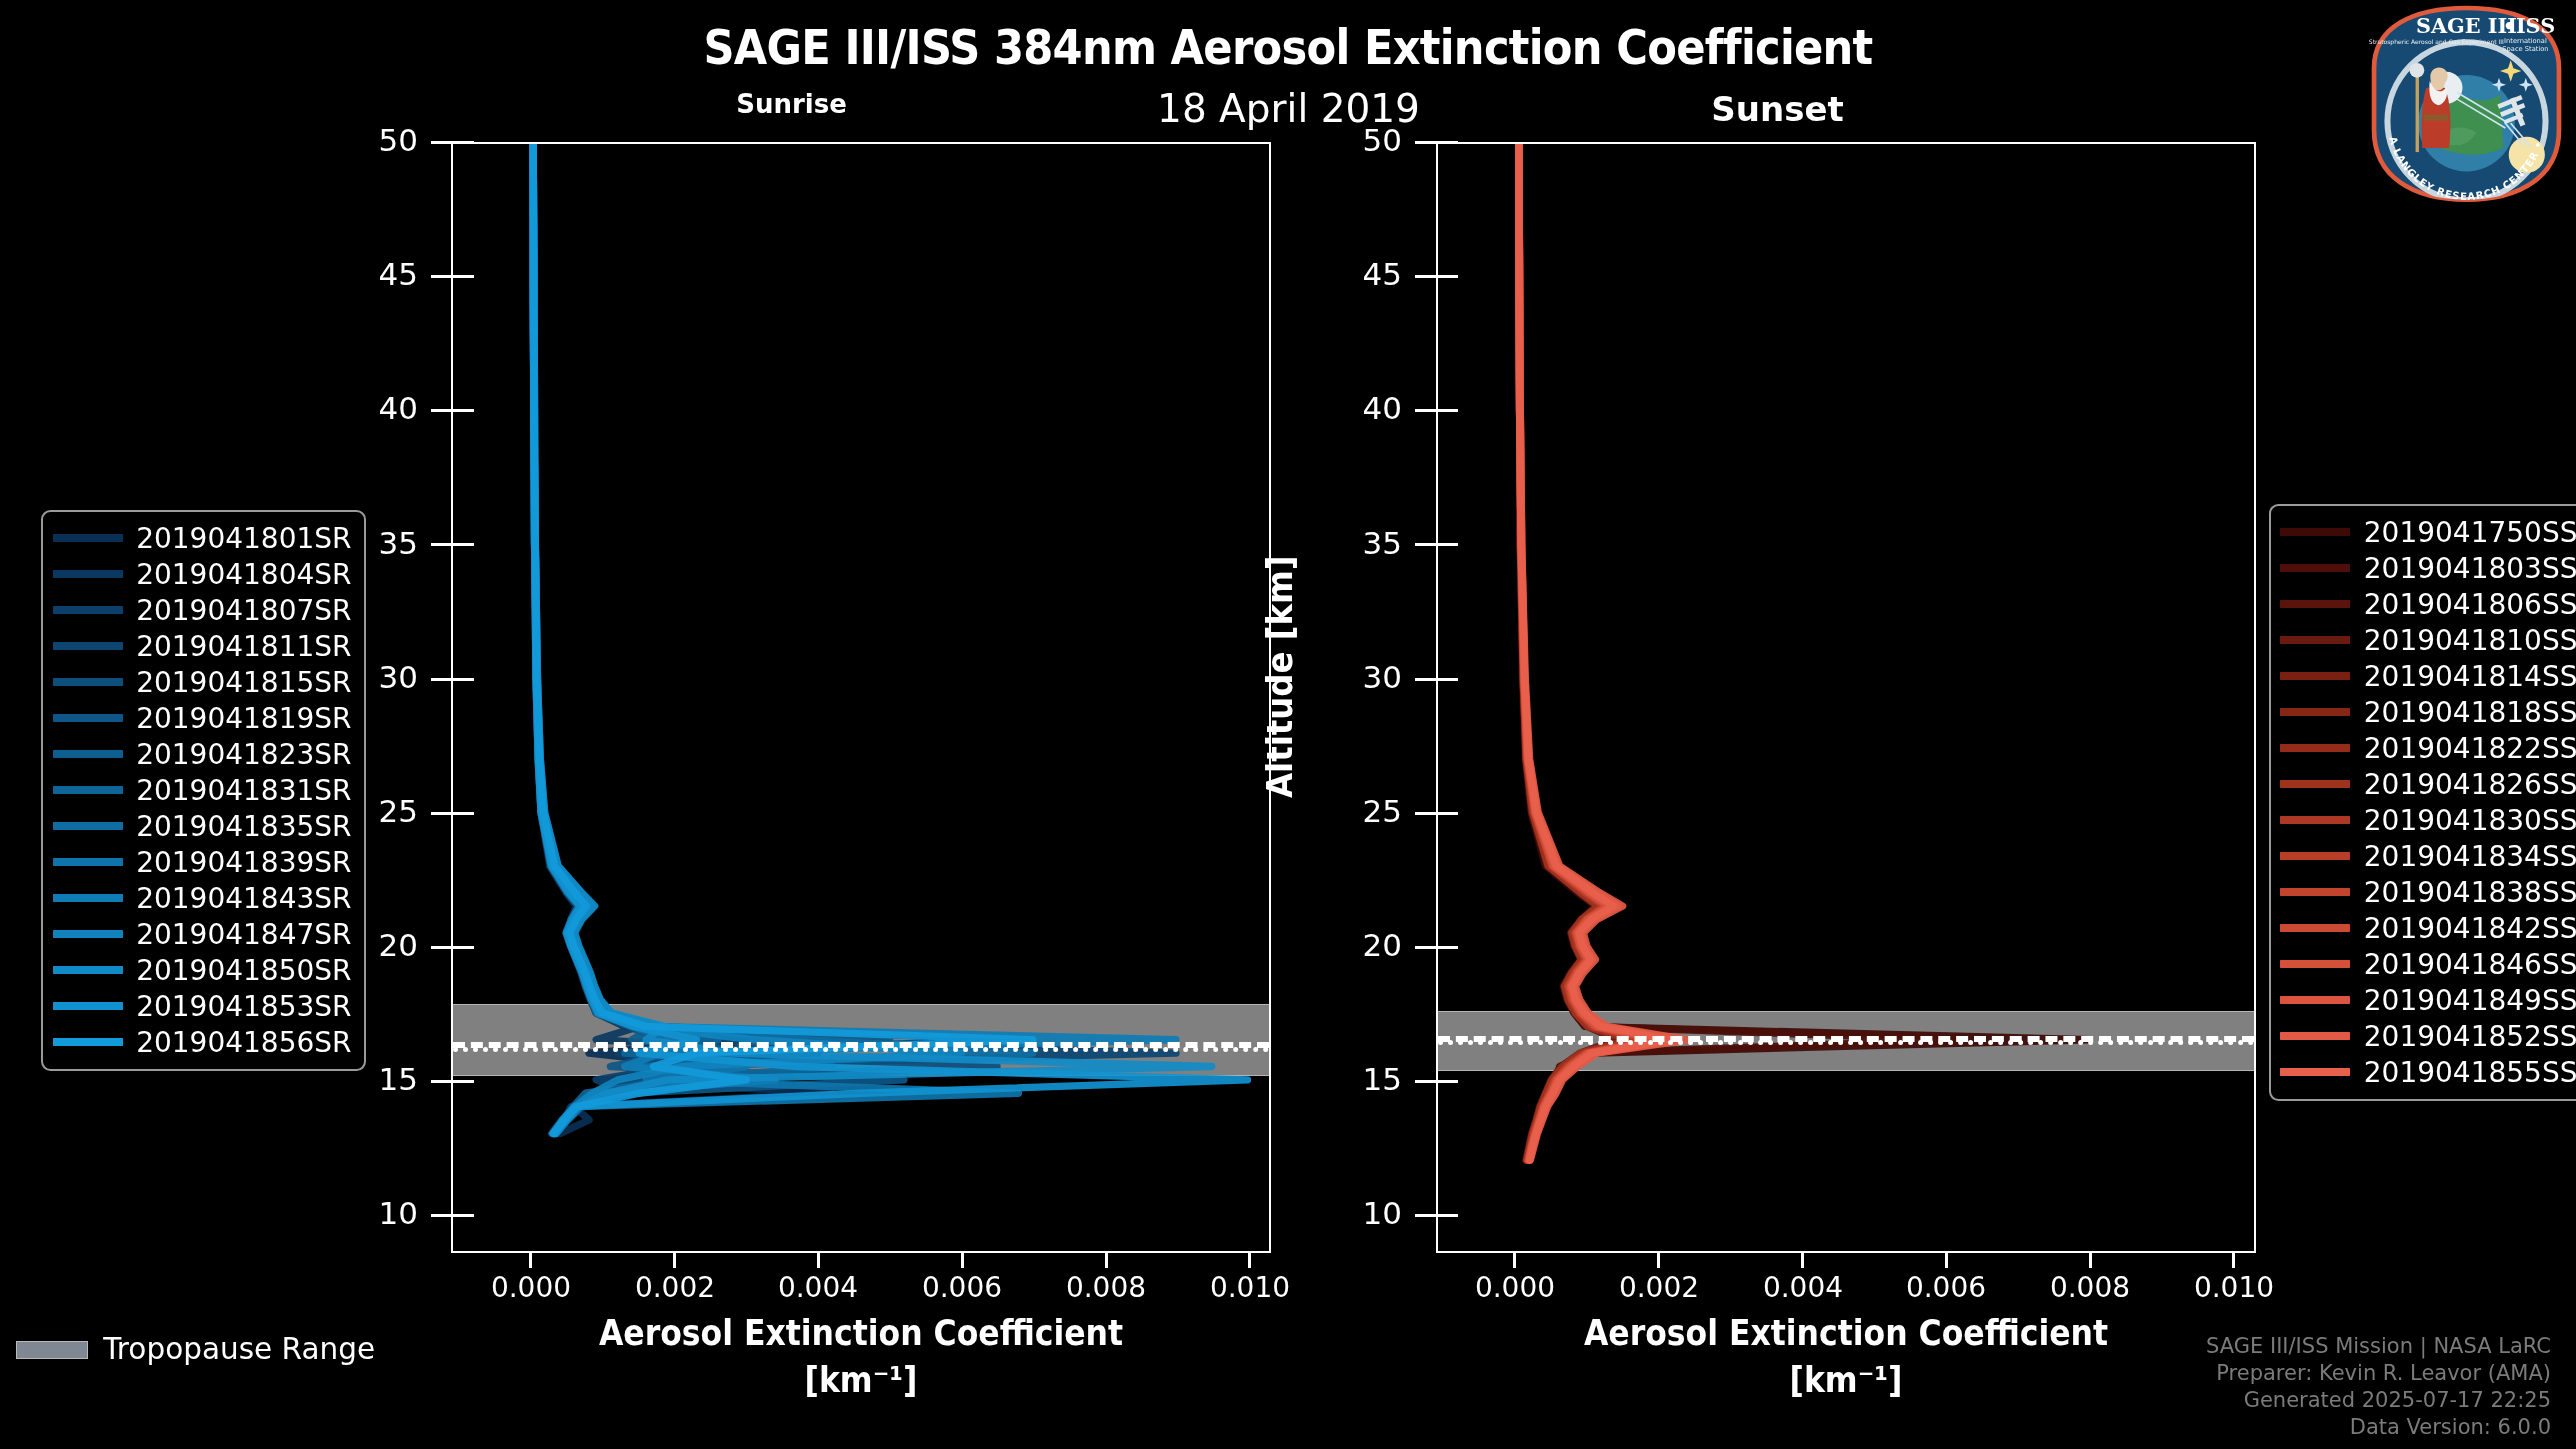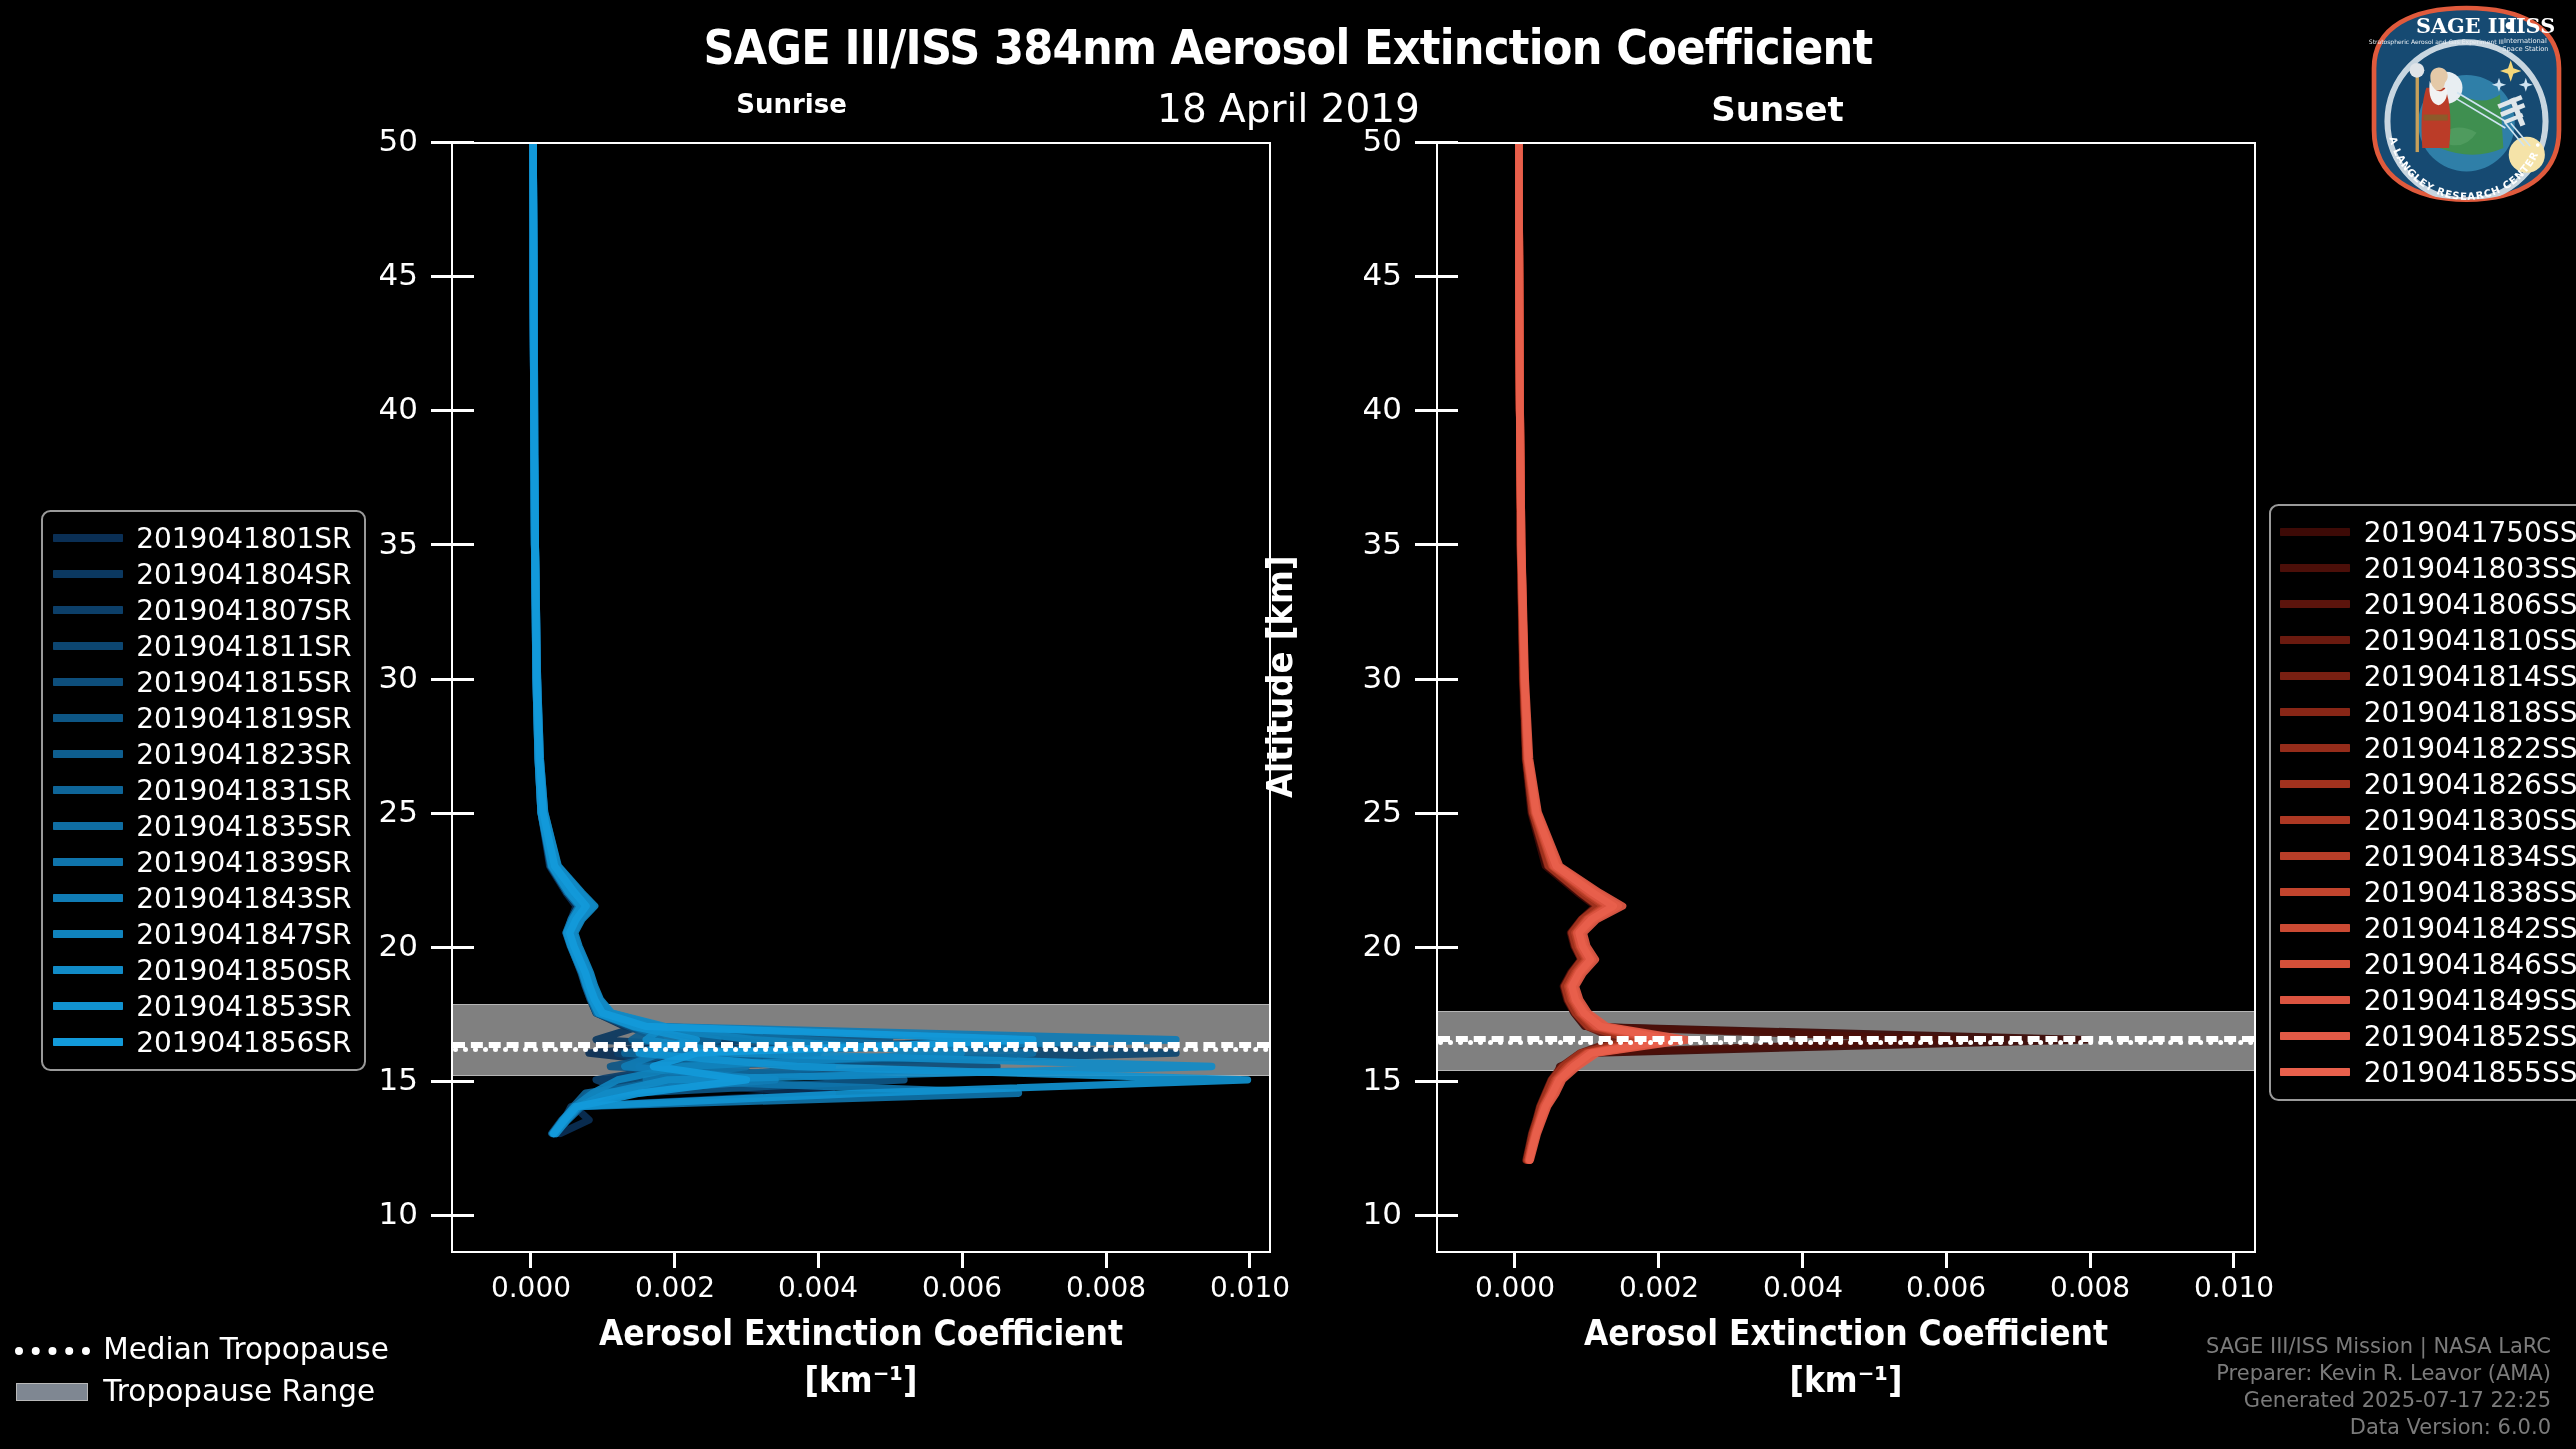--- a/index.html
+++ b/index.html
@@ -373,26 +373,20 @@
     </div>
     <div class="leg-row">
       <span class="leg-swatch" style="background: rgb(232, 96, 76);"></span>
       <span class="leg-text">2019041855SS</span>
     </div>
   </div>
 
 <div id="legend-trop">
   <div class="trop-row">
     <span class="trop-key">
-        <span class="trop-dot"></span>
-      </span>
-    <span class="trop-text">Median Tropopause</span>
-  </div>
-  <div class="trop-row">
-    <span class="trop-key">
         <span class="trop-box"></span>
       </span>
     <span class="trop-text">Tropopause Range</span>
   </div>
 </div>
 
 <div class="footer">
   <div>SAGE III/ISS Mission | NASA LaRC</div>
   <div>Preparer: Kevin R. Leavor (AMA)</div>
   <div>Generated 2025-07-17 22:25</div>

